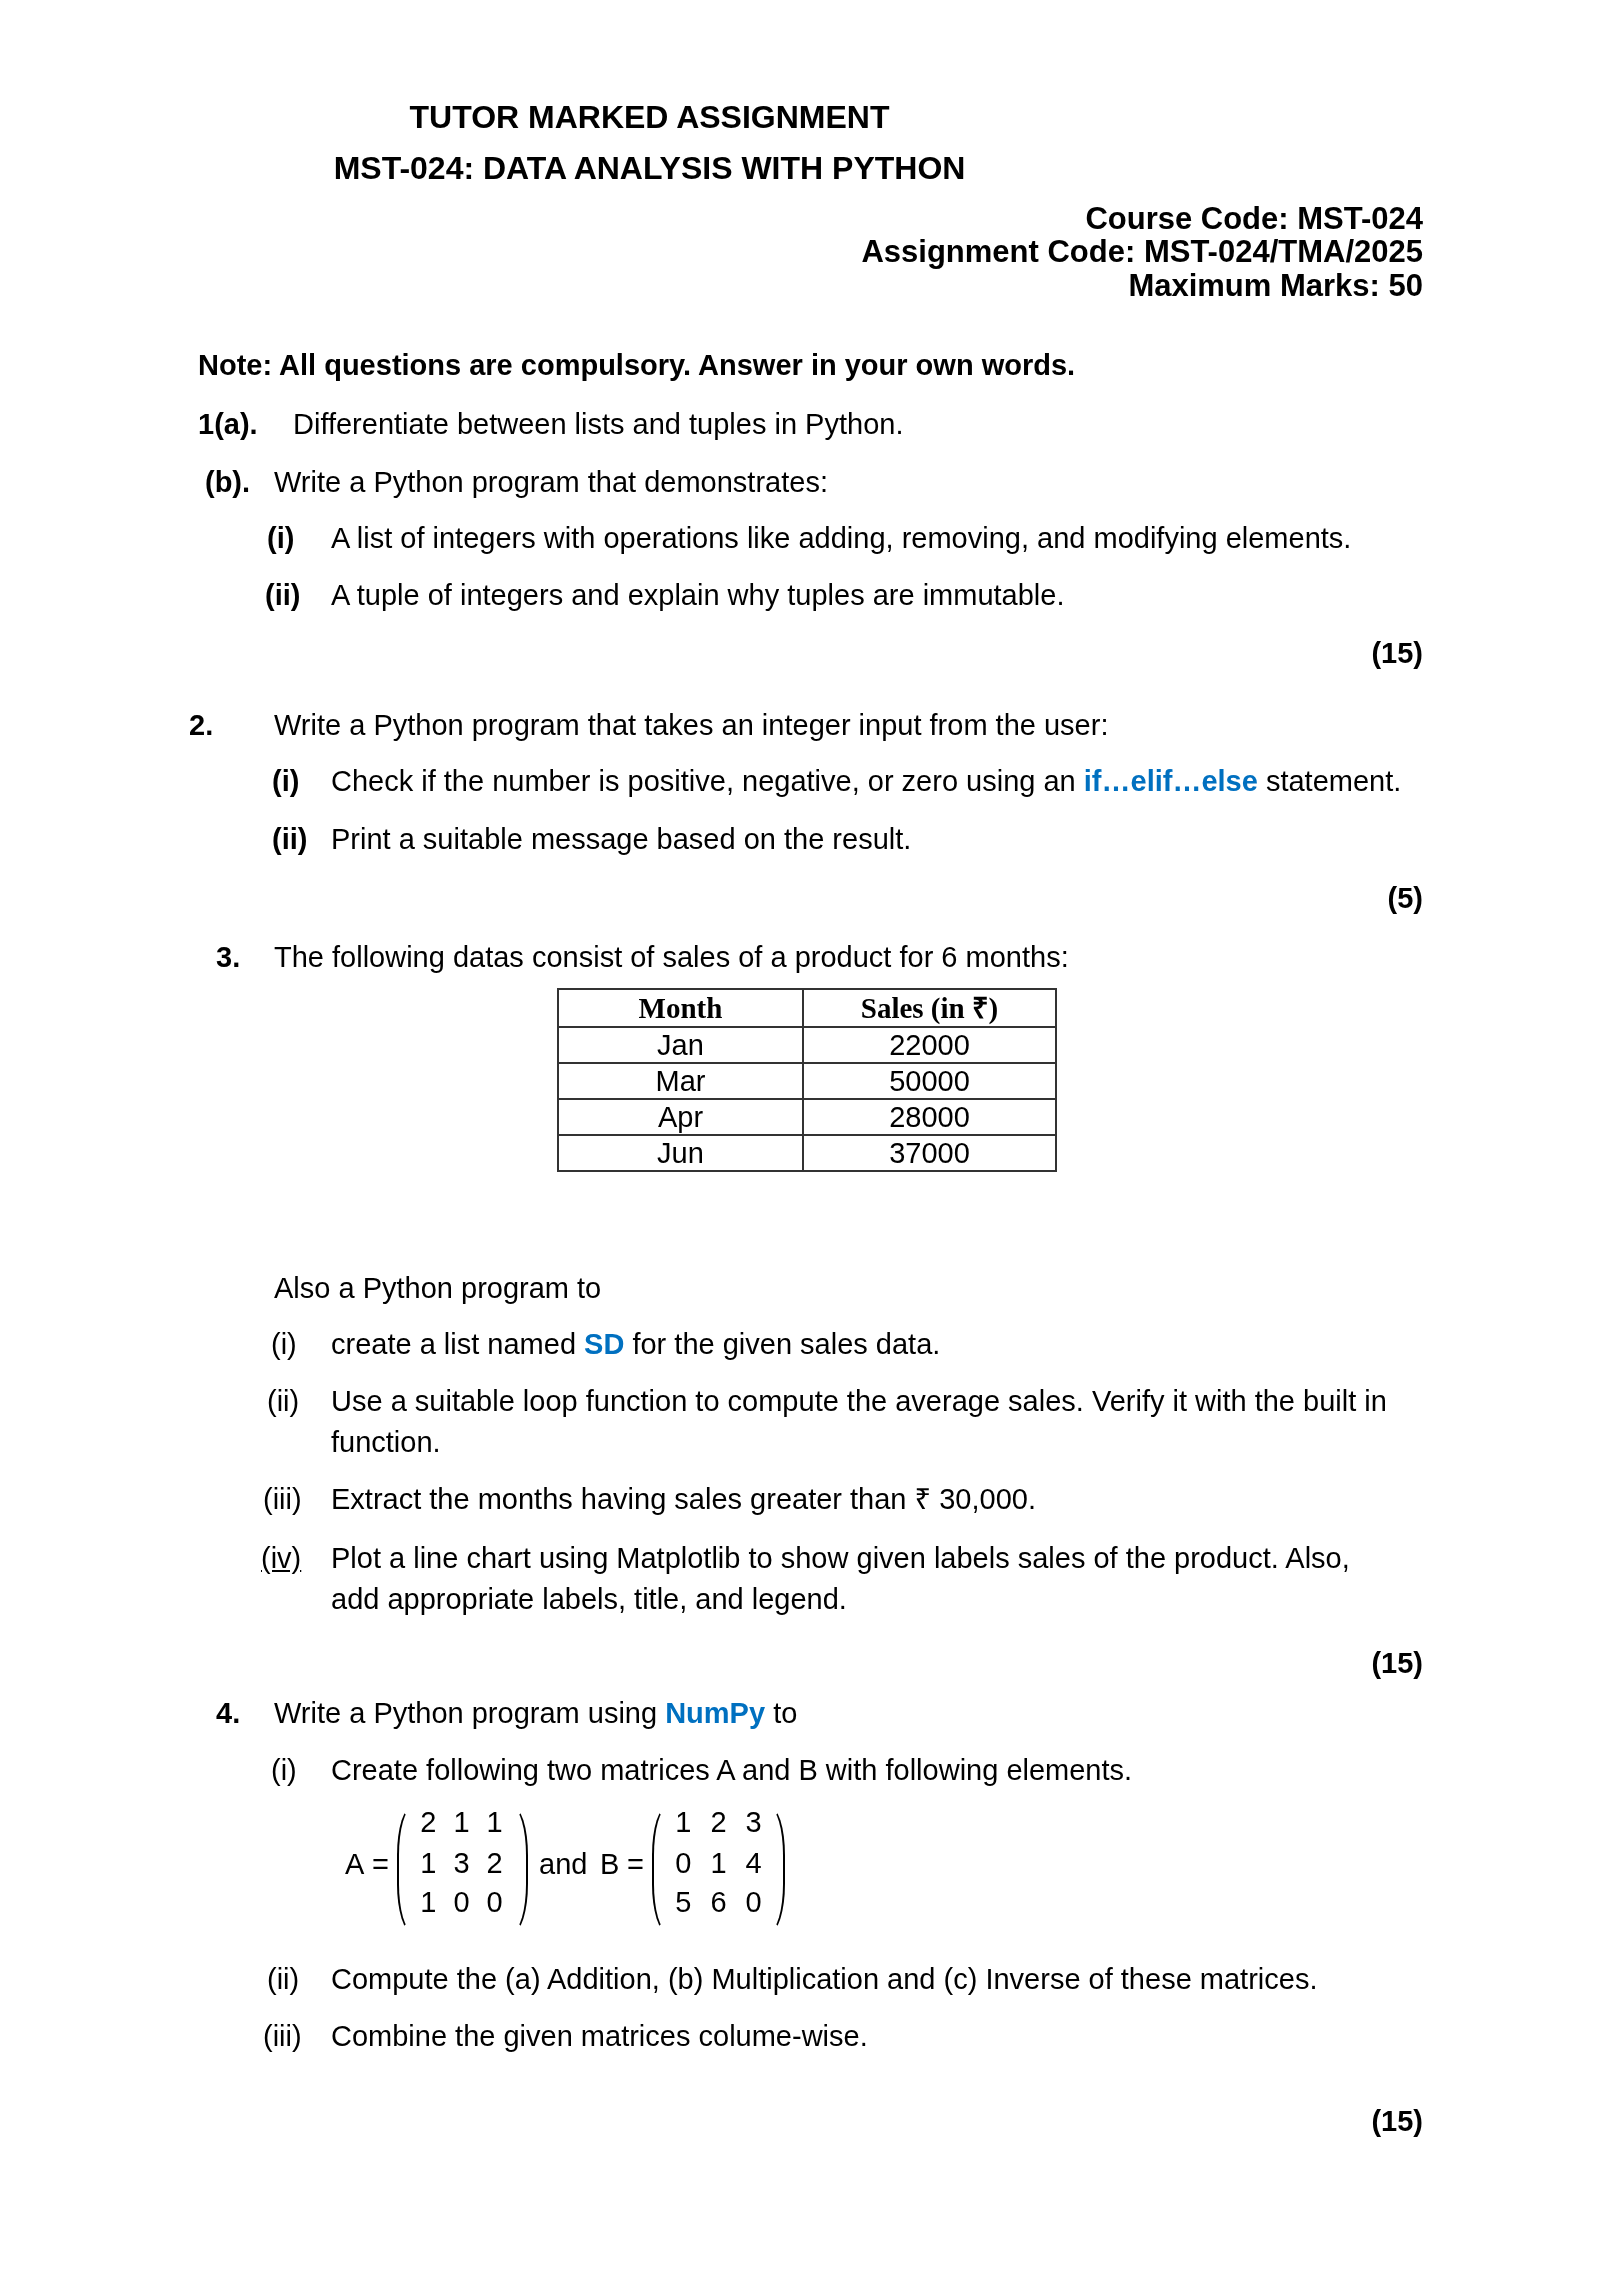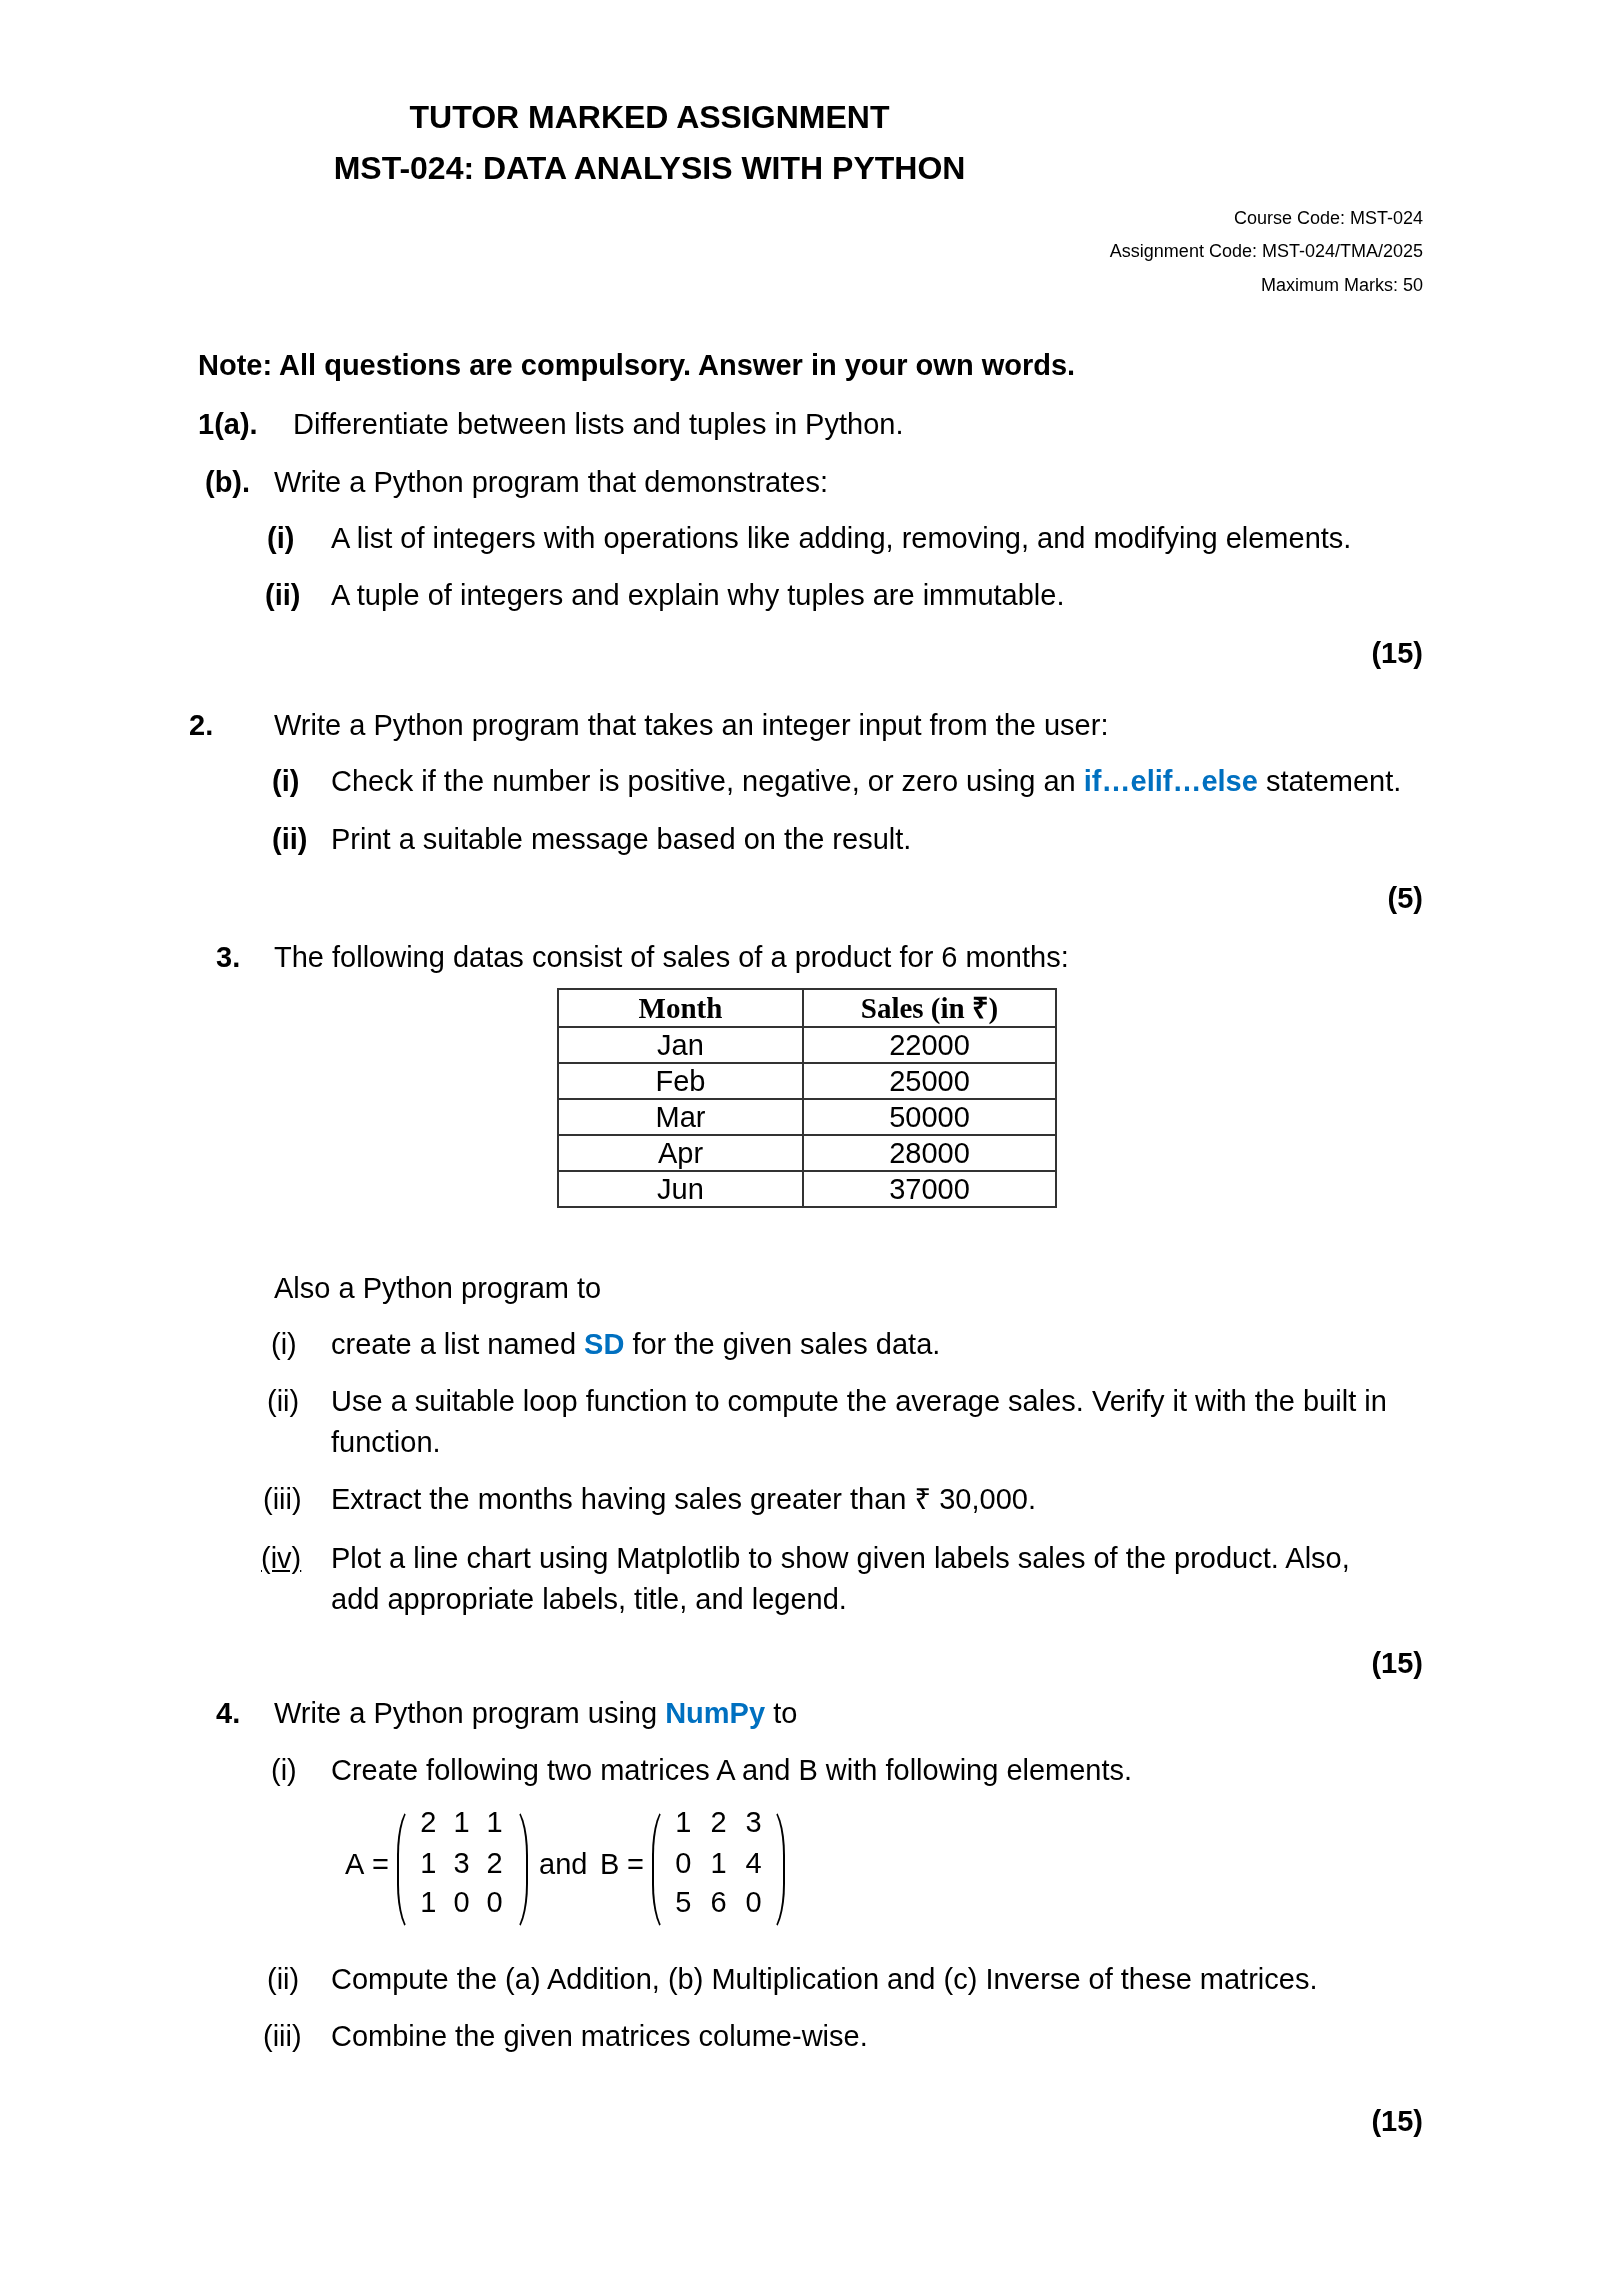--- a/index.html
+++ b/index.html
@@ -4,21 +4,21 @@
 <style>
   html, body { margin: 0; padding: 0; background: #ffffff; }
   body { width: 1621px; height: 2293px; position: relative; overflow: hidden;
          font-family: "Liberation Sans", sans-serif; color: #000; }
   .abs { position: absolute; white-space: nowrap; font-size: 29px; line-height: 33px; }
   .b { font-weight: bold; }
   .blue { color: #0070C0; font-weight: bold; }
   .center { left: 0; width: 1299px; text-align: center; }
   .right { right: 198px; text-align: right; }
   .title { font-size: 32px; line-height: 37px; font-weight: bold; }
-  .hdr { font-size: 18px; line-height: 31px; font-weight: normal; }
+  .hdr { font-size: 31px; line-height: 31px; font-weight: bold; }
   table.sales { position: absolute; left: 557px; top: 988px; width: 500px;
                 border-collapse: collapse; }
   table.sales th, table.sales td { border: 2px solid #333; text-align: center; padding: 0;
                 font-family: "Liberation Sans", sans-serif; font-size: 29px; }
   table.sales th { font-family: "Liberation Serif", serif; font-weight: bold; height: 36px; line-height: 36px; }
   table.sales td { height: 34px; line-height: 34px; }
   table.sales col.c1 { width: 245px; }
   .matrix { position: absolute; top: 1806px; height: 125px; }
   .paren { position: absolute; top: 0; width: 15.7px; height: 123px; border: 2px solid #000; }
   .paren.l { border-right: none; border-radius: 15.7px 0 0 15.7px / 49px 0 0 49px; border-top-color: transparent; border-bottom-color: transparent; }
@@ -65,24 +65,20 @@
   <thead>
     <tr>
       <th>Month</th>
       <th>Sales (in ₹)</th>
     </tr>
   </thead>
   <tbody>
     <tr>
         <td>Jan</td>
         <td>22000</td>
-      </tr>
-    <tr>
-        <td>Feb</td>
-        <td>25000</td>
       </tr>
     <tr>
         <td>Mar</td>
         <td>50000</td>
       </tr>
     <tr>
         <td>Apr</td>
         <td>28000</td>
       </tr>
     <tr>

